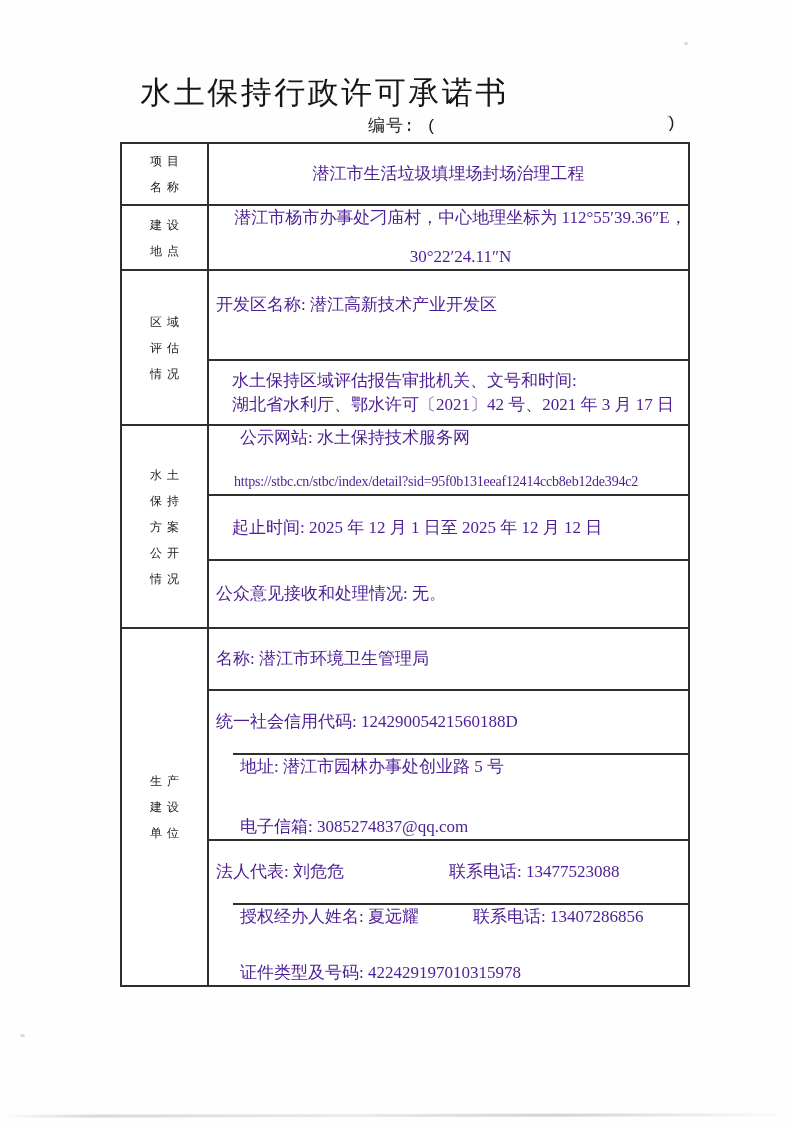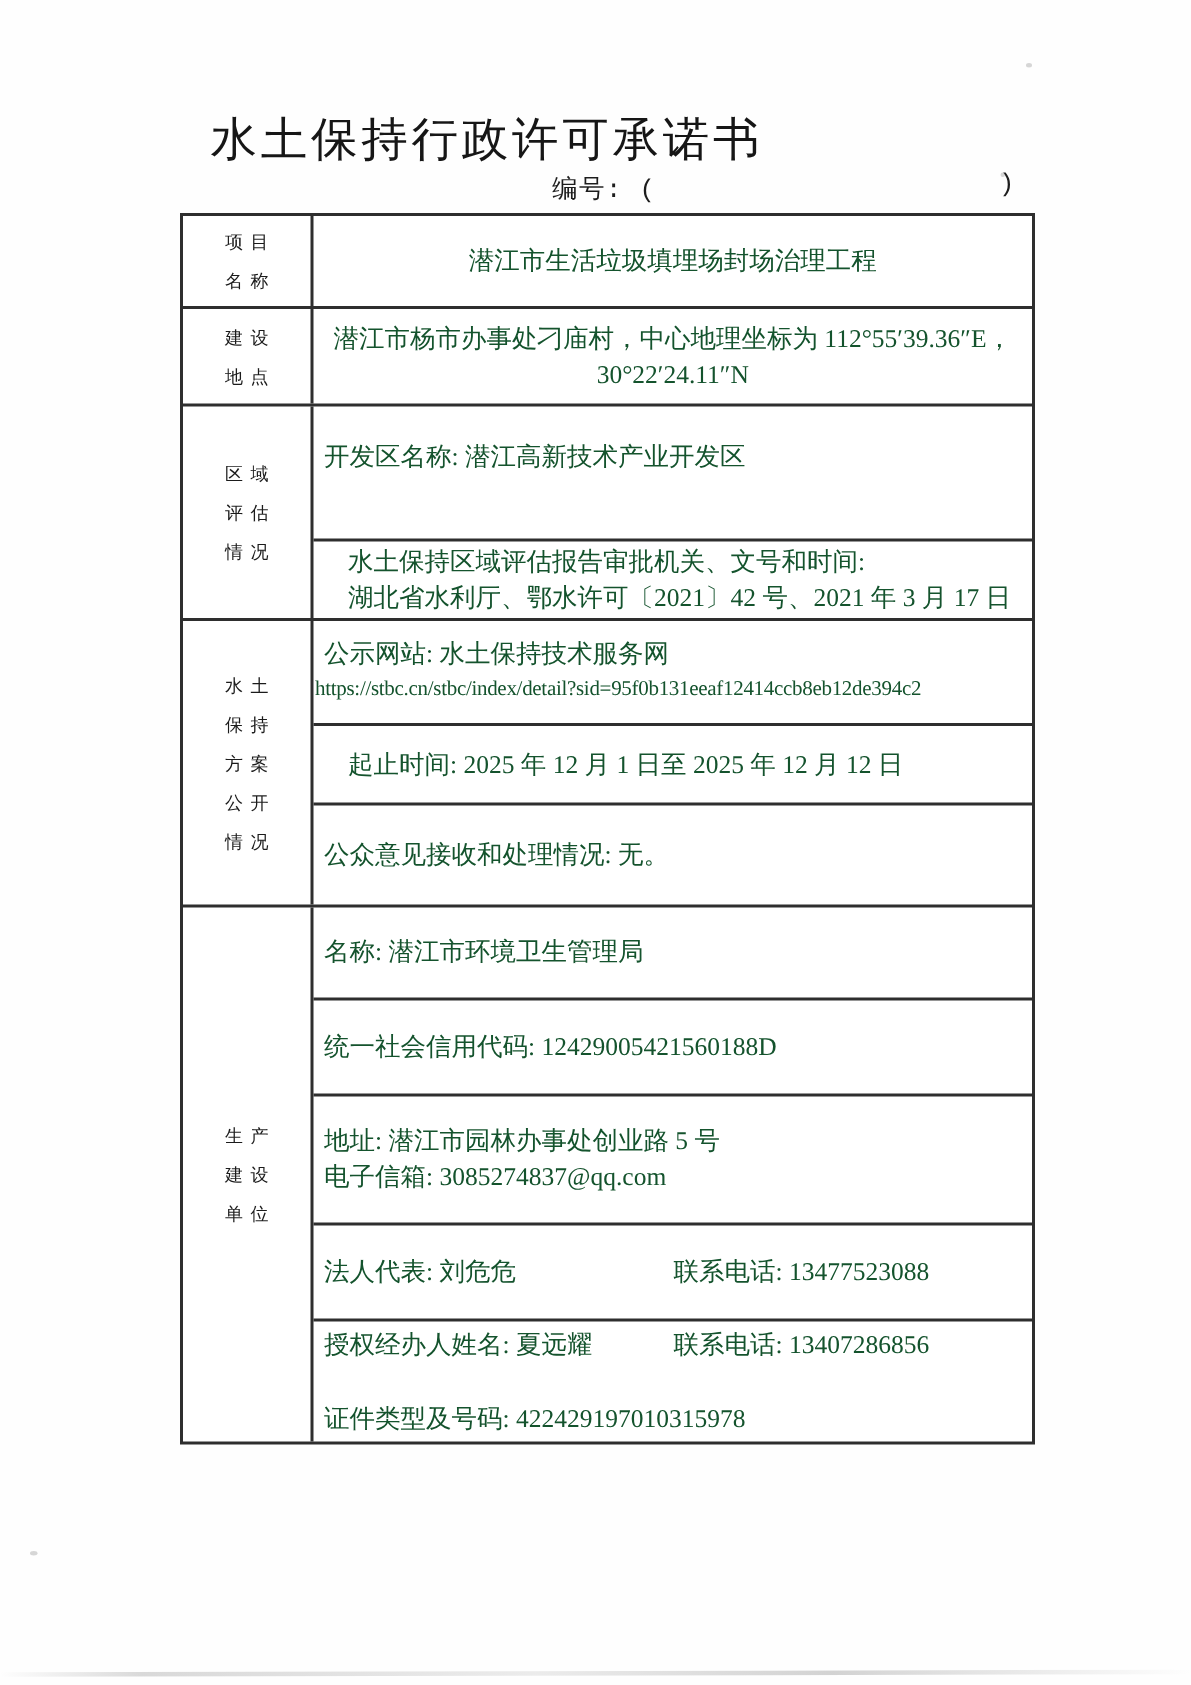--- a/index.html
+++ b/index.html
@@ -63,37 +63,37 @@
   }
   .lcell span { display: block; text-indent: 5px; }
 
   .vcell {
     flex: 1;
     box-sizing: border-box;
     display: flex;
     flex-direction: column;
     font-size: 17px;
     line-height: 24px;
-    color: #14532d;
+    color: #4c1d95;
   }
   .subrow {
     box-sizing: border-box;
     display: flex;
     flex-direction: column;
     justify-content: center;
     padding-left: 7px;
   }
   .subrow + .subrow { border-top: 2px solid #2e2e2e; }
 
   .center { align-items: center; text-align: center; padding-left: 0; }
   .h60 { height: 60px; } .h65 { height: 65px; } .h63 { height: 76px; margin-top: 12px; }
-  .h67 { height: 53px; padding-left: 23px; } .h68 { height: 68px; } .h64 { height: 64px; }
+  .h67 { height: 65px; padding-left: 23px; } .h68 { height: 68px; } .h64 { height: 64px; }
   .h70 { height: 86px; } .h82 { height: 82px; gap: 25px; }
 
-  .twoline { justify-content: center; }
+  .twoline { justify-content: space-between; margin-left: 24px; }
   .topish { justify-content: flex-start; padding-top: 10px; }
   .url {
     font-size: 14px;
     letter-spacing: -0.2px;
     margin-left: -6px;
     white-space: nowrap;
   }
   .pair { display: flex; flex-direction: row; }
   .pair .first { width: 233px; flex-shrink: 0; }
 

